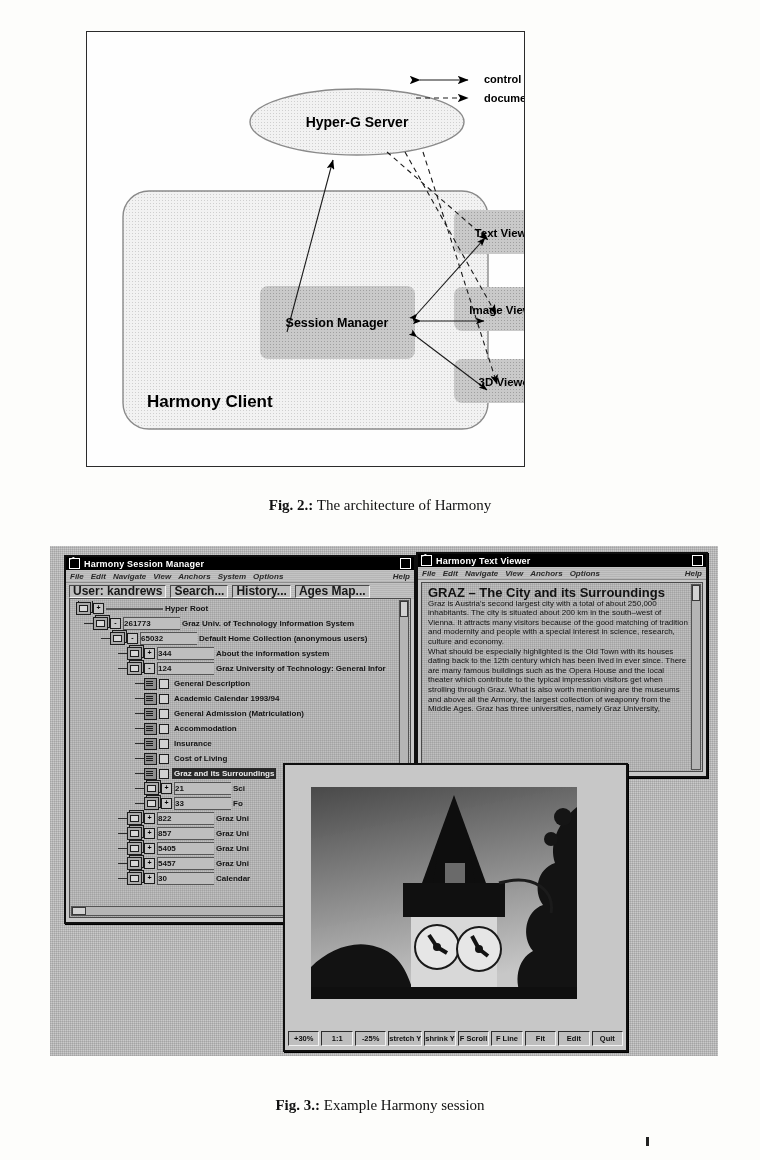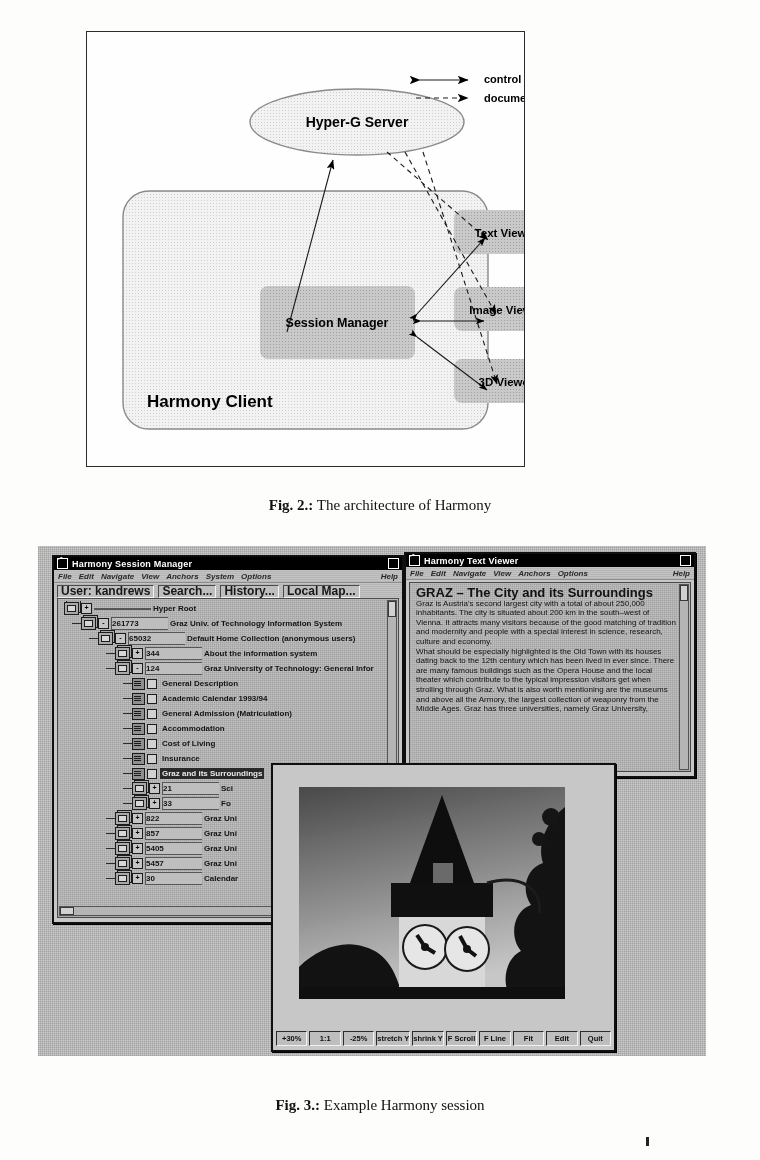--- a/index.html
+++ b/index.html
@@ -14,21 +14,21 @@
 
   .legend-text{font-family:"Liberation Sans",sans-serif;font-weight:bold;font-size:11px;fill:#000;}
 
   .caption{position:absolute;width:760px;text-align:center;
            font-family:"Liberation Serif",serif;font-size:15px;color:#111;}
   .caption b{font-weight:bold;letter-spacing:0px;}
   #cap2{top:497px;}
   #cap3{top:1097px;}
 
   
-  #fig3{position:absolute;left:38px;top:546px;width:668px;height:510px;
+  #fig3{position:absolute;left:50px;top:546px;width:668px;height:510px;
         background:#c9c9c9;
         background-image:
           repeating-linear-gradient(0deg,rgba(0,0,0,.10) 0 1px,transparent 1px 2px),
           repeating-linear-gradient(90deg,rgba(0,0,0,.10) 0 1px,transparent 1px 2px);
         overflow:hidden;filter:contrast(1.02);}
 
   .win{position:absolute;background:#c6c6c6;border:2px solid #111;
        box-shadow:1px 1px 0 #000;
        font-family:"Liberation Sans",sans-serif;overflow:hidden;}
   .titlebar{height:13px;background:#000;color:#fff;display:flex;align-items:center;
@@ -189,21 +189,21 @@
       <span>Anchors</span>
       <span>System</span>
       <span>Options</span>
       <span class="spacer"></span>
       <span>Help</span>
     </div>
     <div class="toolbar">
       <span class="tbtn">User: kandrews</span>
       <span class="tbtn">Search...</span>
       <span class="tbtn">History...</span>
-      <span class="tbtn">Local Map...</span>
+      <span class="tbtn">Ages Map...</span>
     </div>
     <div class="clientarea">
       <div class="tree" id="tree">
           <div class="trow">
             <span class="tindent root" style="width: 4px;"></span>
             <span class="coll-icon"></span>
             <span class="exp">+</span>
             <span class="tnum"></span>
             <span class="tlabel">Hyper Root</span>
           </div>
@@ -256,27 +256,27 @@
           <div class="trow">
             <span class="tindent" style="width: 72px;"></span>
             <span class="doc-icon"></span>
             <span class="chk"></span>
             <span class="tlabel">Accommodation</span>
           </div>
           <div class="trow">
             <span class="tindent" style="width: 72px;"></span>
             <span class="doc-icon"></span>
             <span class="chk"></span>
+            <span class="tlabel">Insurance</span>
+          </div>
+          <div class="trow">
+            <span class="tindent" style="width: 72px;"></span>
+            <span class="doc-icon"></span>
+            <span class="chk"></span>
             <span class="tlabel">Cost of Living</span>
-          </div>
-          <div class="trow">
-            <span class="tindent" style="width: 72px;"></span>
-            <span class="doc-icon"></span>
-            <span class="chk"></span>
-            <span class="tlabel">Insurance</span>
           </div>
           <div class="trow sel">
             <span class="tindent" style="width: 72px;"></span>
             <span class="doc-icon"></span>
             <span class="chk"></span>
             <span class="tlabel">Graz and its Surroundings</span>
           </div>
           <div class="trow">
             <span class="tindent" style="width: 72px;"></span>
             <span class="coll-icon"></span>

